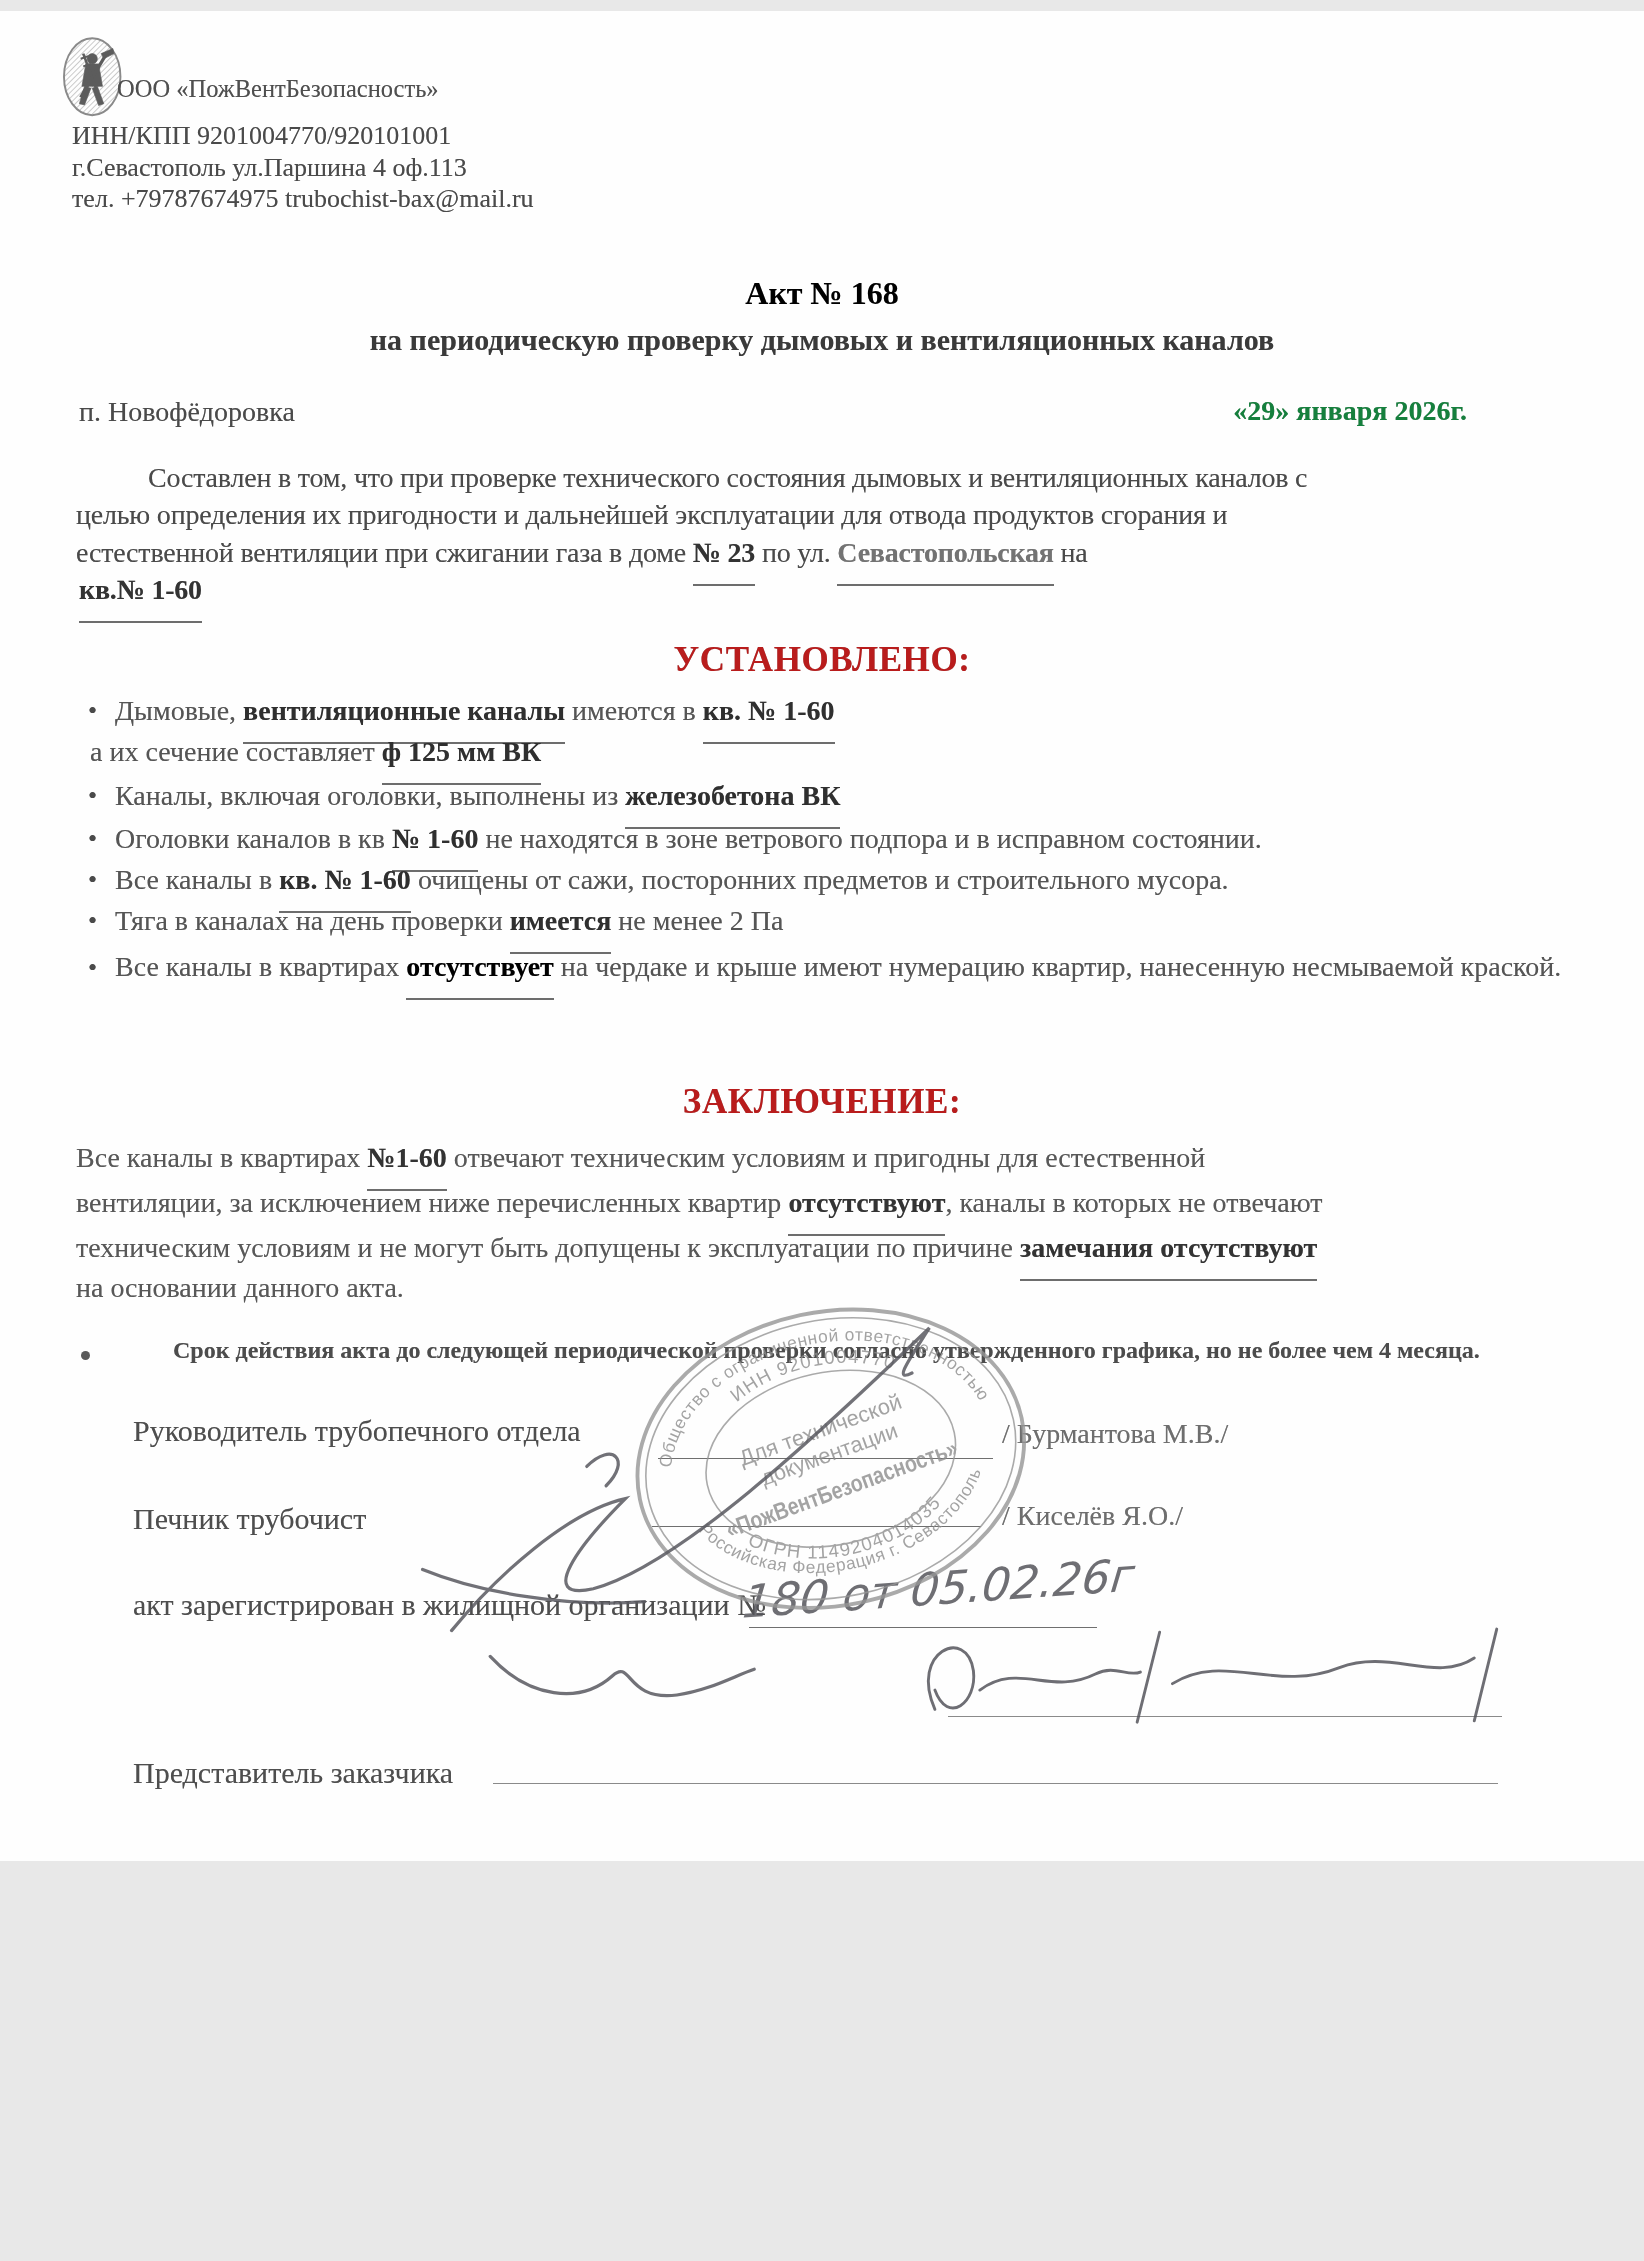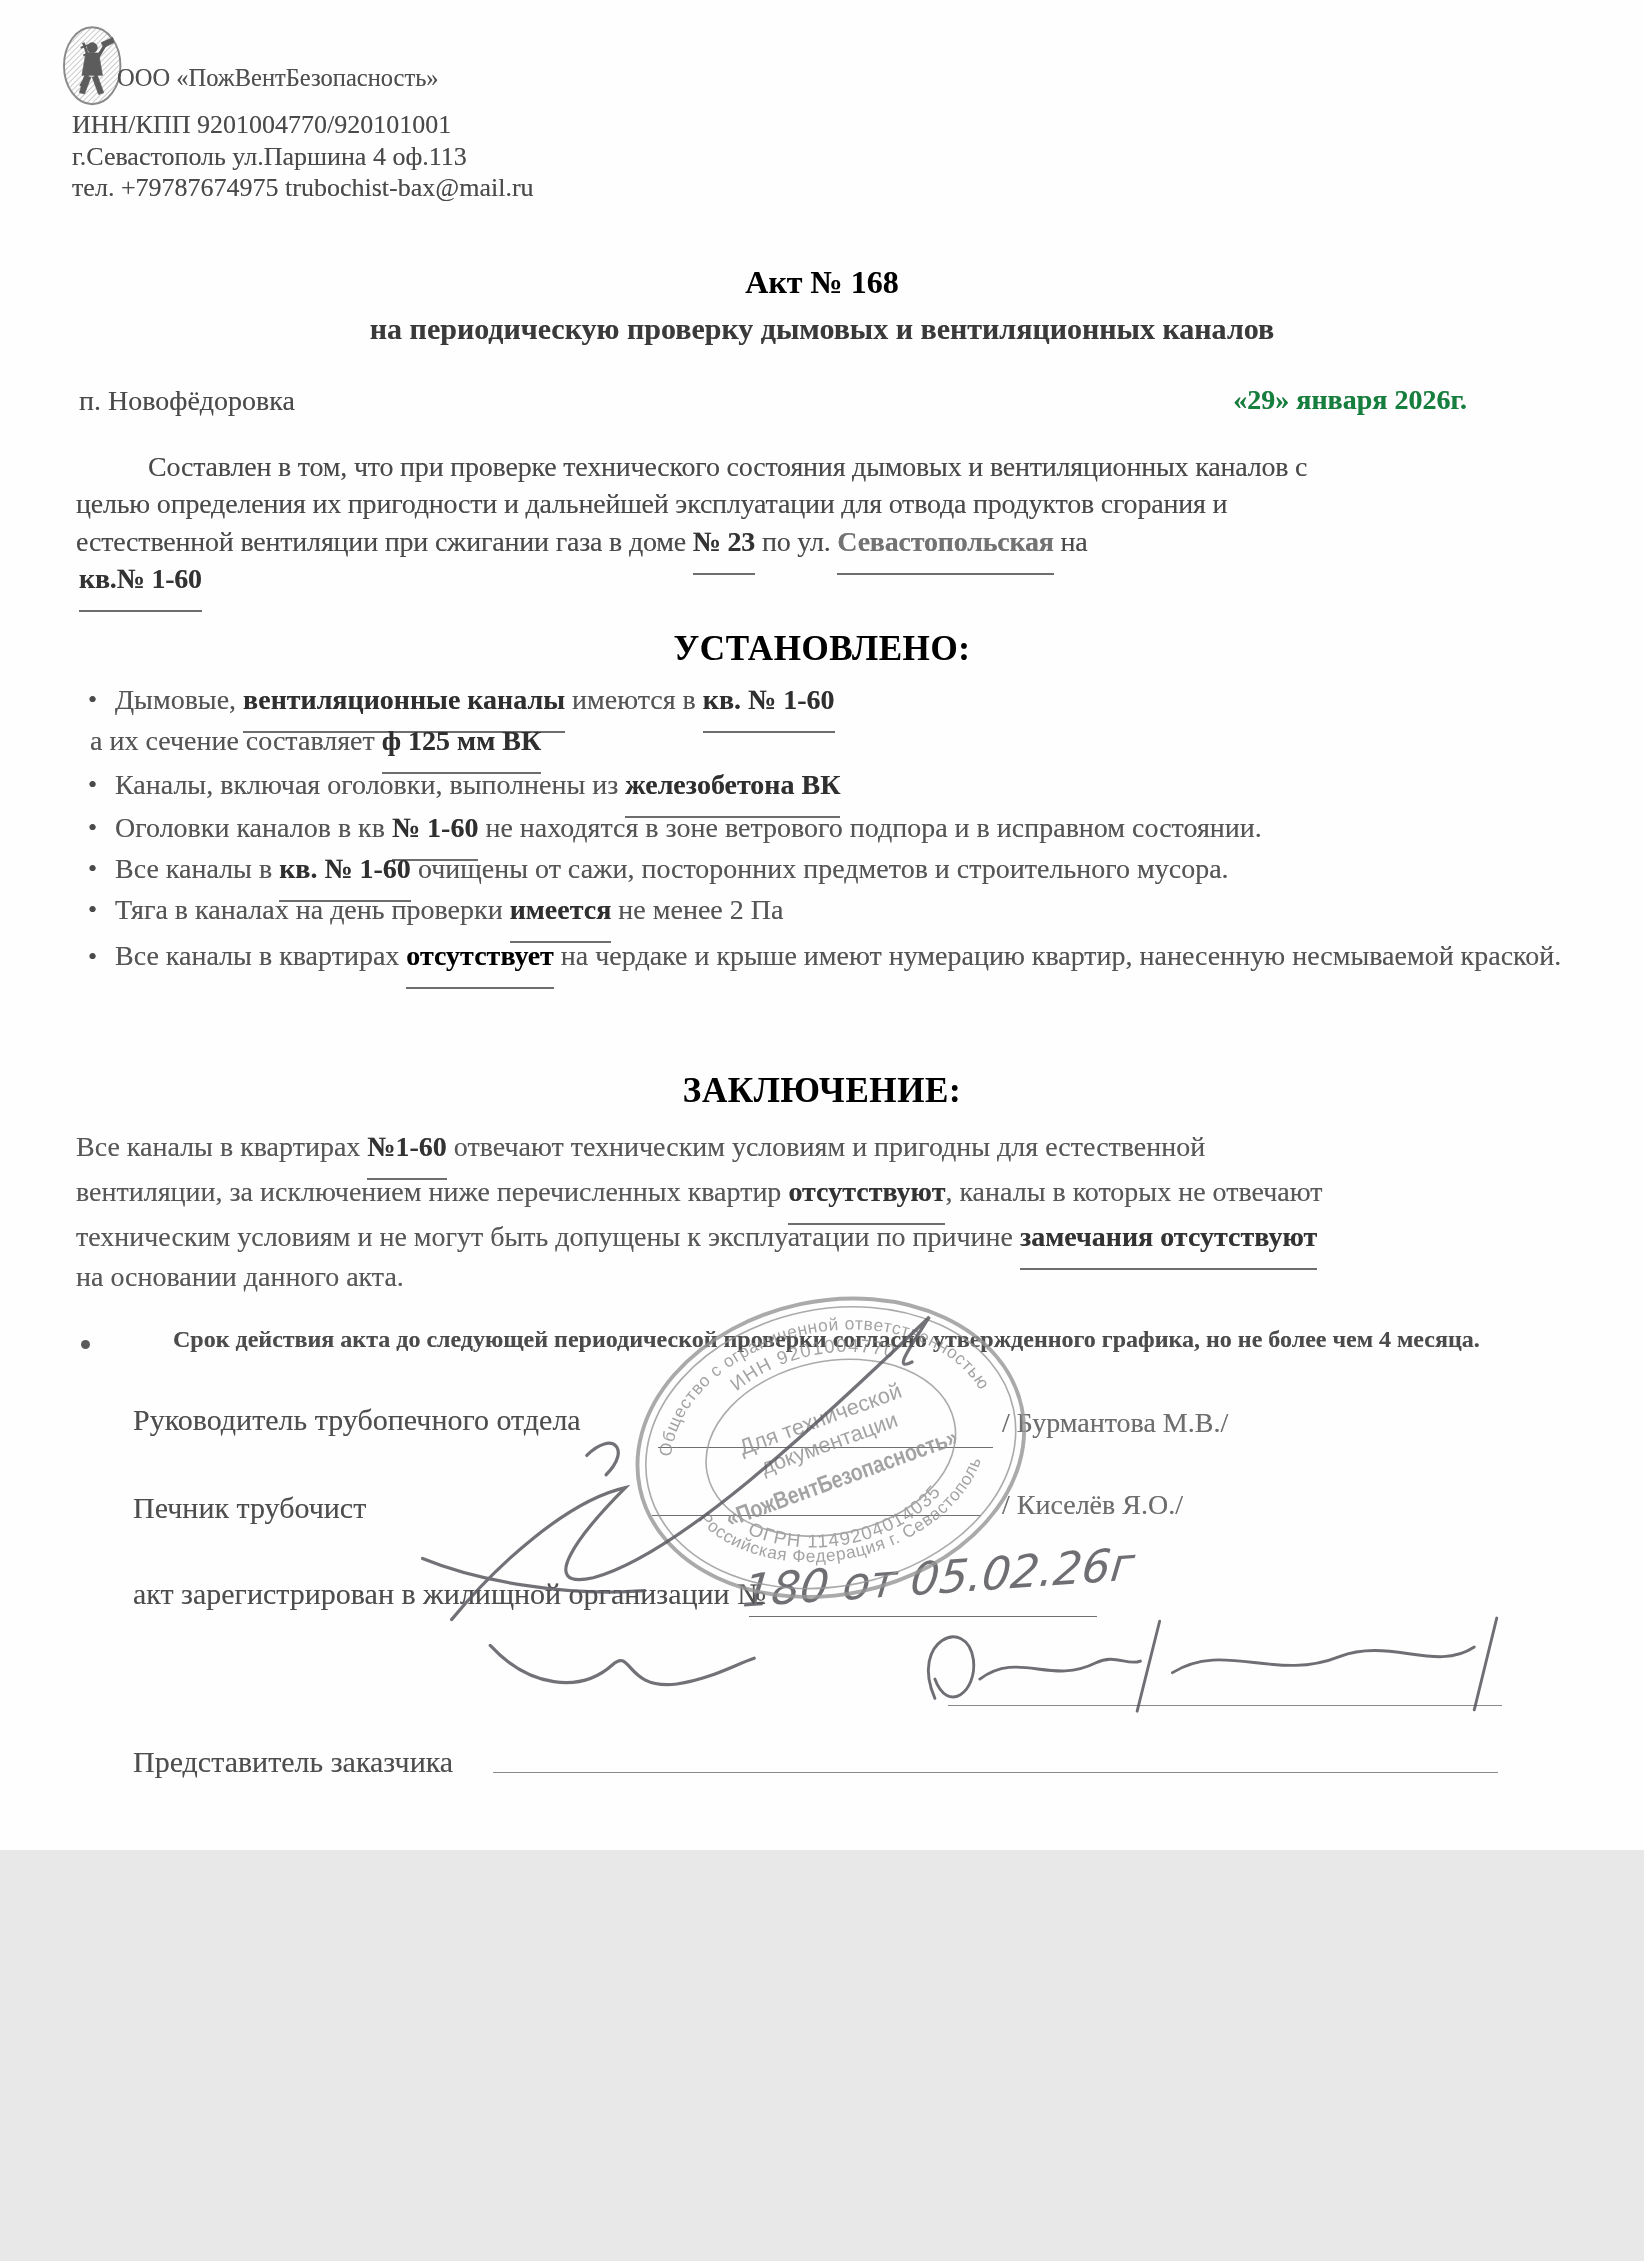--- a/index.html
+++ b/index.html
@@ -1,32 +1,32 @@
 <!DOCTYPE html>
 <html style="font-size:10.3px"><head>
 <meta charset="utf-8">
 <style>
   html,body{margin:0;padding:0;background:#e8e8e8;}
   .page{
-    position:relative; width:1644px; height:1850px; margin:0 auto;
+    position:relative; width:1644px; height:1850px; margin:11px auto;
     background:#fefefe; overflow:hidden;
     font-family:"Liberation Serif", serif; color:#3d3d3d;
     text-shadow:0 0 0.6px rgba(70,70,70,.45);
   }
   .abs{position:absolute;}
   .center{left:23px; width:1598px; text-align:center;}
   .b{font-weight:bold;}
   .bu{font-weight:bold; border-bottom:2.6px solid rgba(60,60,60,.75); padding-bottom:16px;}
   .hdr{font-size:26px; color:#4a4a4a;}
   .company{font-size:24.5px; color:#4f4f4f;}
   .title{font-size:32px; font-weight:bold; color:#000000;}
   .subtitle{font-size:30px; font-weight:bold; color:#3a3a3a;}
   .meta{font-size:28px; color:#4a4a4a;}
   .bodytxt{font-size:28px; color:#4a4a4a; letter-spacing:-0.2px; white-space:nowrap;}
-  .heading{font-size:35px; font-weight:bold; color:#000000; letter-spacing:0.6px;}
+  .heading{font-size:35px; font-weight:bold; color:#b91c1c; letter-spacing:0.6px;}
   .est-item{font-size:28px; color:#555; white-space:nowrap;}
   .est-item.wrap{white-space:normal; line-height:41px;}
   .bullet::before{content:"•"; position:absolute; left:-27px; top:1.3px; font-size:26px; color:#4a4a4a;}
   .concl{font-size:28px; color:#585858; white-space:nowrap;}
   .validity{font-size:24px; font-weight:bold; color:#4c4c4c; white-space:nowrap;}
   .vdot{width:9px;height:9px;border-radius:50%;background:#5a5a5a;}
   .sig-label{font-size:30px; color:#4e4e4e; white-space:nowrap;}
   .sig-name{font-size:28px; color:#6e6e6e; white-space:nowrap;text-align:center;}
   .hline{border-top:1.9px solid #6f6f6f; height:0;}
   .hline.faint{border-top:1.3px solid #8a8a8a;}

